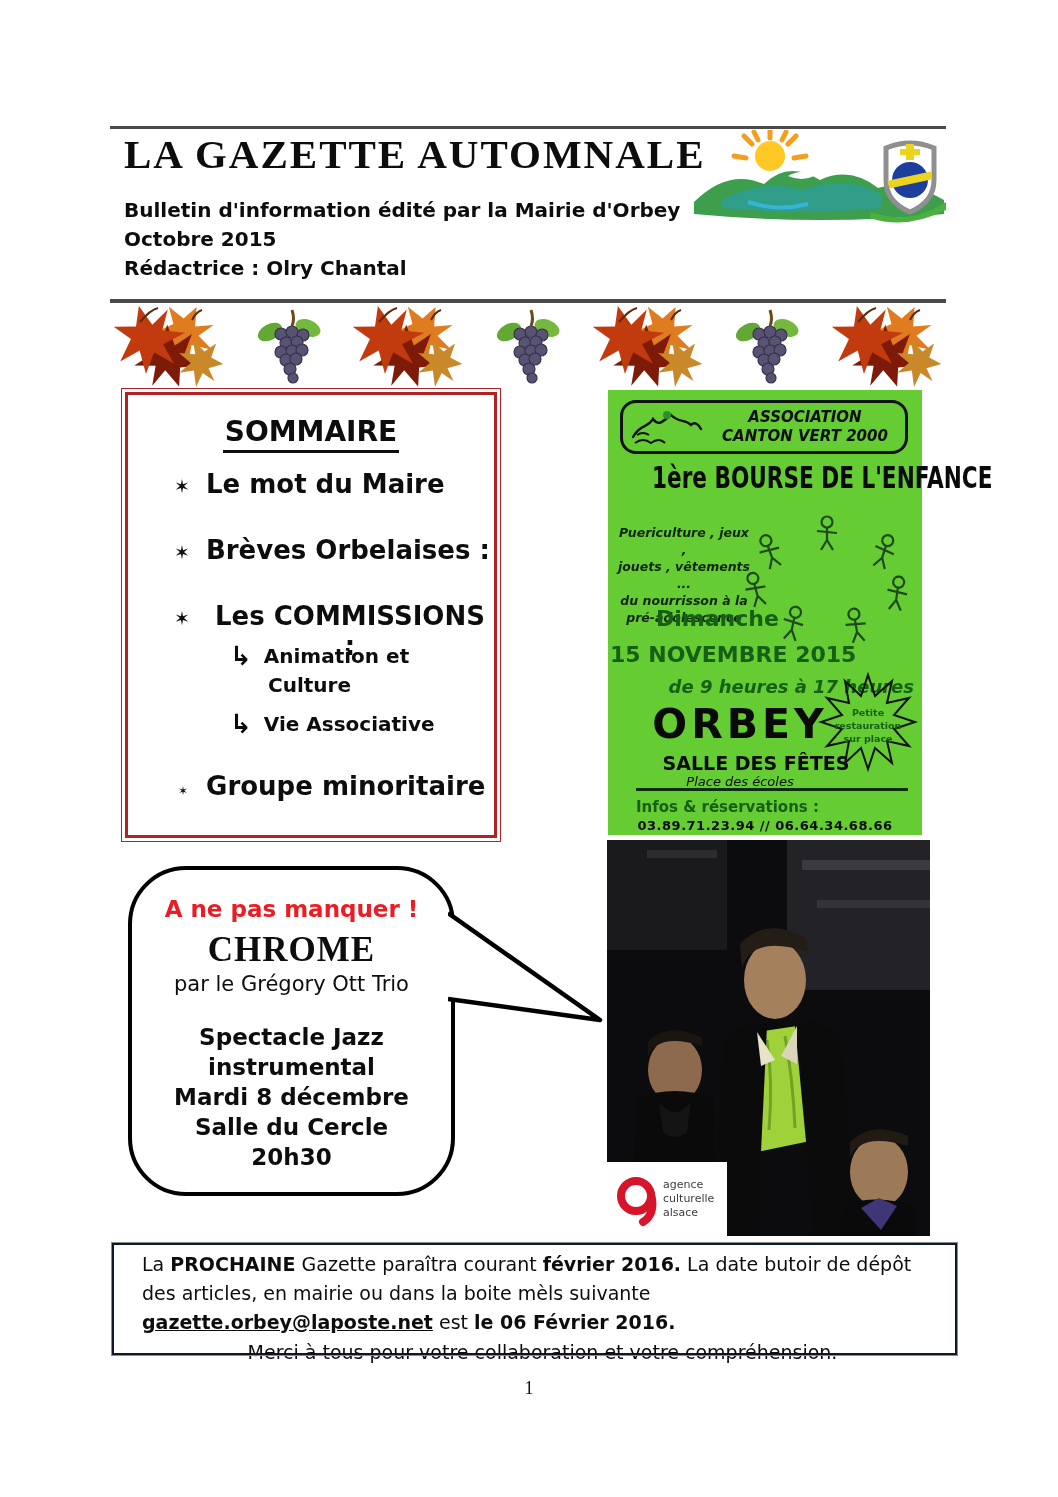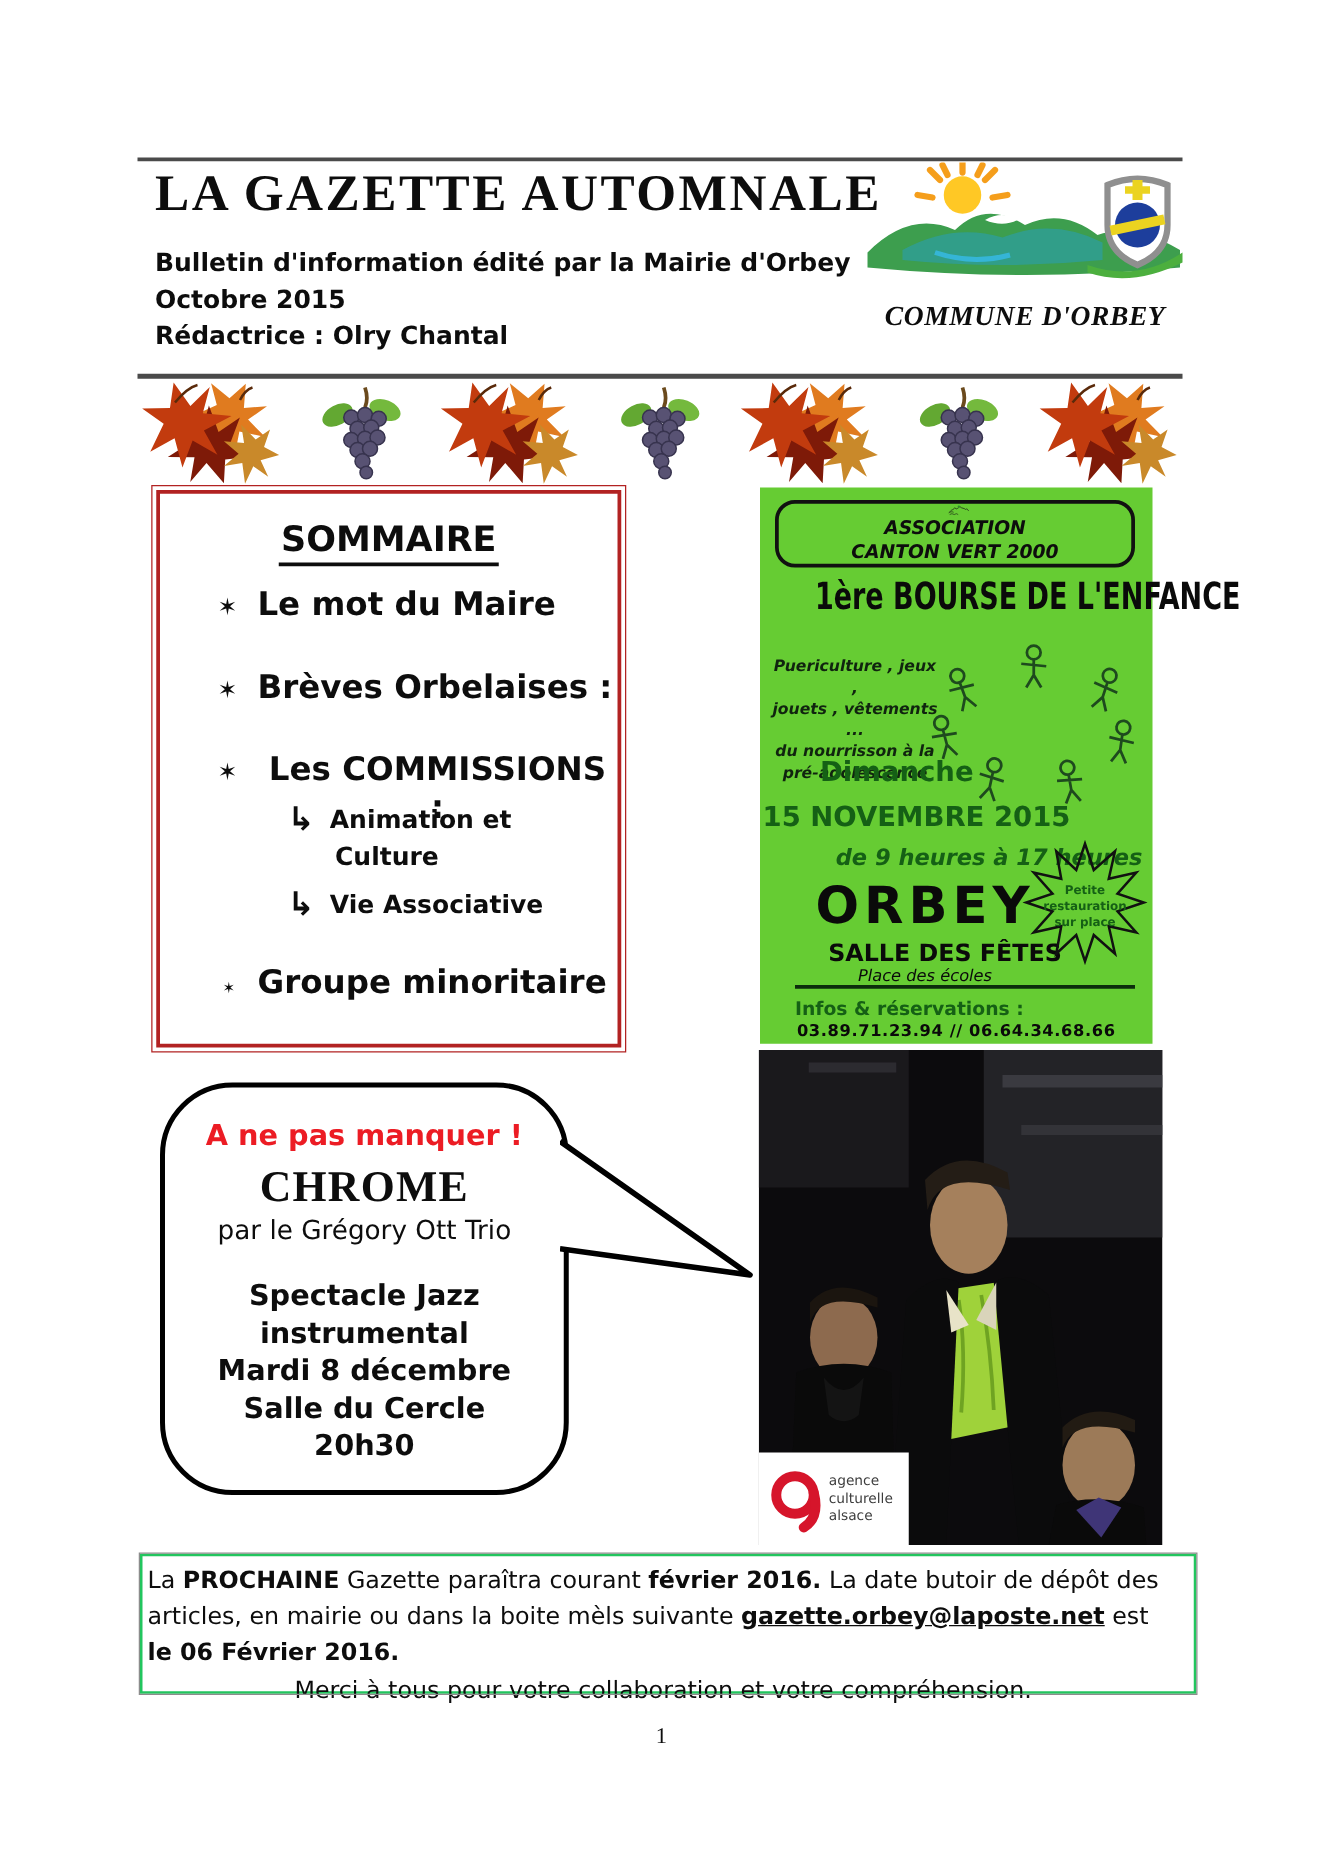--- a/index.html
+++ b/index.html
@@ -31,21 +31,21 @@
   .som-item{display:flex;align-items:baseline;}
   .som-star{font-size:19px;margin-right:16px;}
   .som-star.small{font-size:12px;margin-right:18px;}
   .som-label{font-size:26px;font-weight:bold;text-align:center;}
   .som-sub-label{font-size:20px;font-weight:bold;}
   .som-arrow{font-size:26px;font-weight:bold;margin-right:12px;position:relative;top:2px;}
 
   
   .poster{left:608px;top:390px;width:314px;height:445px;background:#66CC33;box-sizing:border-box;}
   .assoc-box{left:12px;top:10px;width:288px;height:54px;border:3px solid #111;
-    border-radius:16px;box-sizing:border-box;display:flex;align-items:center;flex-direction:column;}
+    border-radius:16px;box-sizing:border-box;display:flex;align-items:center;}
   .assoc-text{flex:1;text-align:center;font-weight:bold;font-style:italic;
     font-size:15px;line-height:19px;color:#0d0d0d;}
   .poster-title{left:0;width:314px;top:70px;text-align:center;font-size:30px;font-weight:bold;
     white-space:nowrap;transform:scaleX(0.72);transform-origin:50% 50%;color:#0a0a0a;}
   .poster-desc{left:8px;top:134px;width:136px;text-align:center;font-size:12.5px;
     font-weight:bold;font-style:italic;line-height:17px;color:#10240f;}
   .poster-day{left:48px;top:216px;font-size:22px;font-weight:bold;color:#156015;}
   .poster-date{left:2px;top:252px;width:250px;text-align:left;font-size:22px;font-weight:bold;color:#156015;}
   .poster-hours{left:0;top:286px;width:306px;text-align:right;font-size:18px;
     font-weight:bold;font-style:italic;color:#156015;}
@@ -70,22 +70,22 @@
   .bubble-title{top:60px;font-family:"Liberation Serif",serif;font-size:35px;font-weight:bold;letter-spacing:1px;}
   .bubble-subtitle{top:102px;font-size:21px;}
   .bubble-lines{top:152px;font-size:23px;font-weight:bold;line-height:30px;}
   .tail{left:448px;top:903px;z-index:2;}
 
   
   .photo{left:607px;top:840px;width:323px;height:396px;}
 
   
   .footer-box{left:112px;top:1243px;width:845px;height:112px;box-sizing:border-box;
-    border:2px solid #22c55e;outline:1px solid #8c8c8c;background:#fff;
-    padding:5px 12px 0 4px;font-size:19px;line-height:29px;}
+    border:2px solid #0f172a;outline:1px solid #8c8c8c;background:#fff;
+    padding:5px 12px 0 28px;font-size:19px;line-height:29px;}
   .footer-box .b{font-weight:bold;}
   .footer-email{font-weight:bold;text-decoration:underline;}
   .footer-thanks{text-align:center;font-size:19px;margin-top:1px;}
 
   .page-number{left:0;right:0;top:1378px;text-align:center;
     font-family:"Liberation Serif",serif;font-size:18px;}
 </style>
 </head>
 <body>
 
@@ -150,21 +150,20 @@
 
     <g transform="translate(192,8)">
       <path d="M2,10 Q26,0 50,10 L50,42 Q50,64 26,74 Q2,64 2,42 Z" fill="#ffffff" stroke="#8f8f8f" stroke-width="5"></path>
       <rect x="22" y="6" width="8" height="16" fill="#EBD320"></rect>
       <rect x="16" y="11" width="20" height="6" fill="#EBD320"></rect>
       <circle cx="26" cy="42" r="18" fill="#1d3e9c"></circle>
       <rect x="4" y="38" width="44" height="8" fill="#EBD320" transform="rotate(-12 26 42)"></rect>
     </g>
     <path d="M178,82 q40,14 76,-10 l0,8 q-40,20 -76,8 Z" fill="#4CAF3E"></path>
   </svg>
-  <div class="logo-caption">COMMUNE D'ORBEY</div>
 </div>
 
 <div class="abs rule" style="left:110px;top:299px;width:836px;height:4px;"></div>
 
 <div class="abs deco-row">
   <svg class="deco" width="118" height="84" viewBox="0 0 118 84">
       <use href="#leafcluster" xlink:href="#leafcluster"></use>
     </svg>
   <svg class="deco" width="66" height="84" viewBox="0 0 66 84">
       <use href="#grapebunch" xlink:href="#grapebunch"></use>

